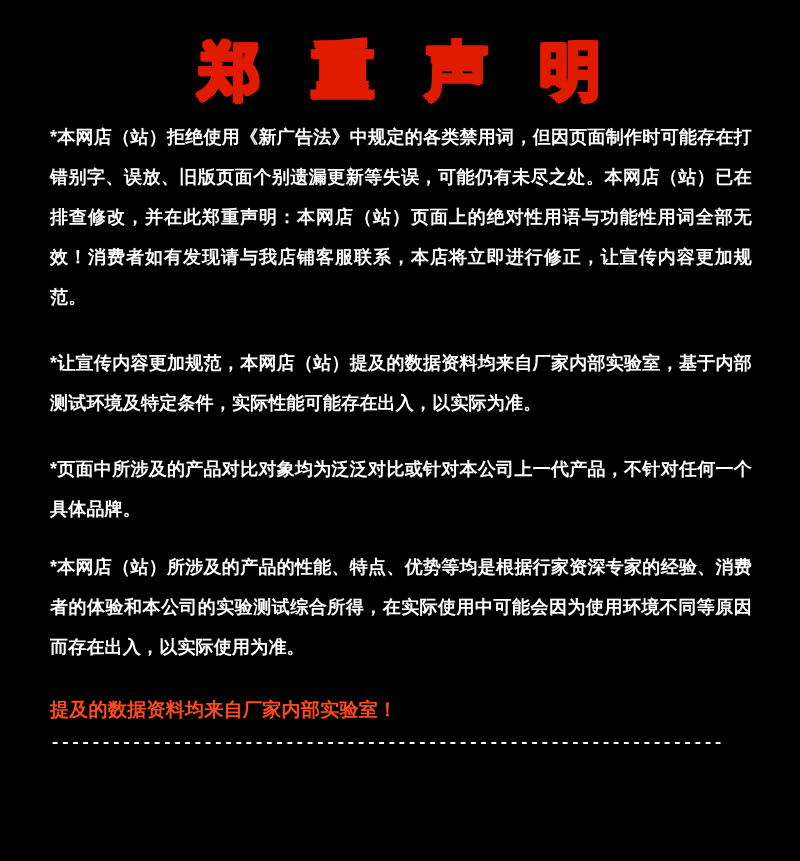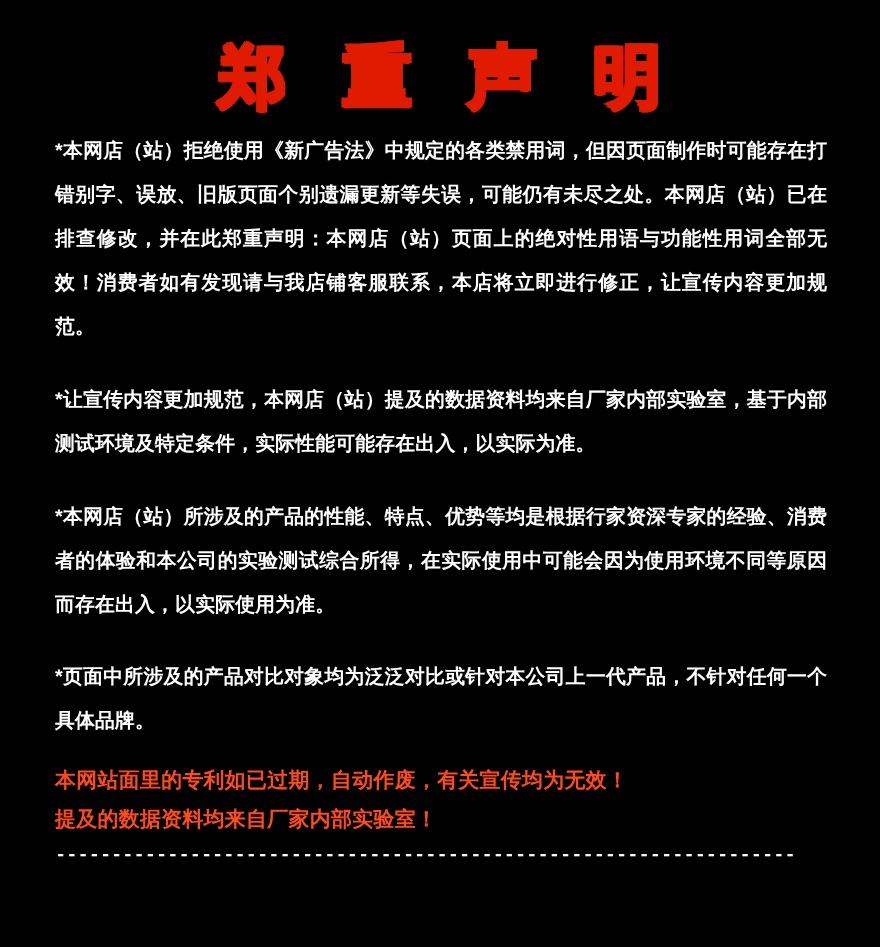--- a/index.html
+++ b/index.html
@@ -83,22 +83,21 @@
 <body>
 
 <div class="page">
 
   <div class="title">郑 重 声 明</div>
 
   <div class="body-wrap">
 
     <p class="para">*本网店（站）拒绝使用《新广告法》中规定的各类禁用词，但因页面制作时可能存在打错别字、误放、旧版页面个别遗漏更新等失误，可能仍有未尽之处。本网店（站）已在排查修改，并在此郑重声明：本网店（站）页面上的绝对性用语与功能性用词全部无效！消费者如有发现请与我店铺客服联系，本店将立即进行修正，让宣传内容更加规范。</p>
     <p class="para">*让宣传内容更加规范，本网店（站）提及的数据资料均来自厂家内部实验室，基于内部测试环境及特定条件，实际性能可能存在出入，以实际为准。</p>
+    <p class="para last">*页面中所涉及的产品对比对象均为泛泛对比或针对本公司上一代产品，不针对任何一个具体品牌。</p>
     <p class="para">*本网店（站）所涉及的产品的性能、特点、优势等均是根据行家资深专家的经验、消费者的体验和本公司的实验测试综合所得，在实际使用中可能会因为使用环境不同等原因而存在出入，以实际使用为准。</p>
-    <p class="para last">*页面中所涉及的产品对比对象均为泛泛对比或针对本公司上一代产品，不针对任何一个具体品牌。</p>
 
-    <p class="notice">本网站面里的专利如已过期，自动作废，有关宣传均为无效！</p>
     <p class="notice second">提及的数据资料均来自厂家内部实验室！</p>
 
     <div class="divider">------------------------------------------------------------------</div>
 
   </div>
 </div>
 
 </body></html>

